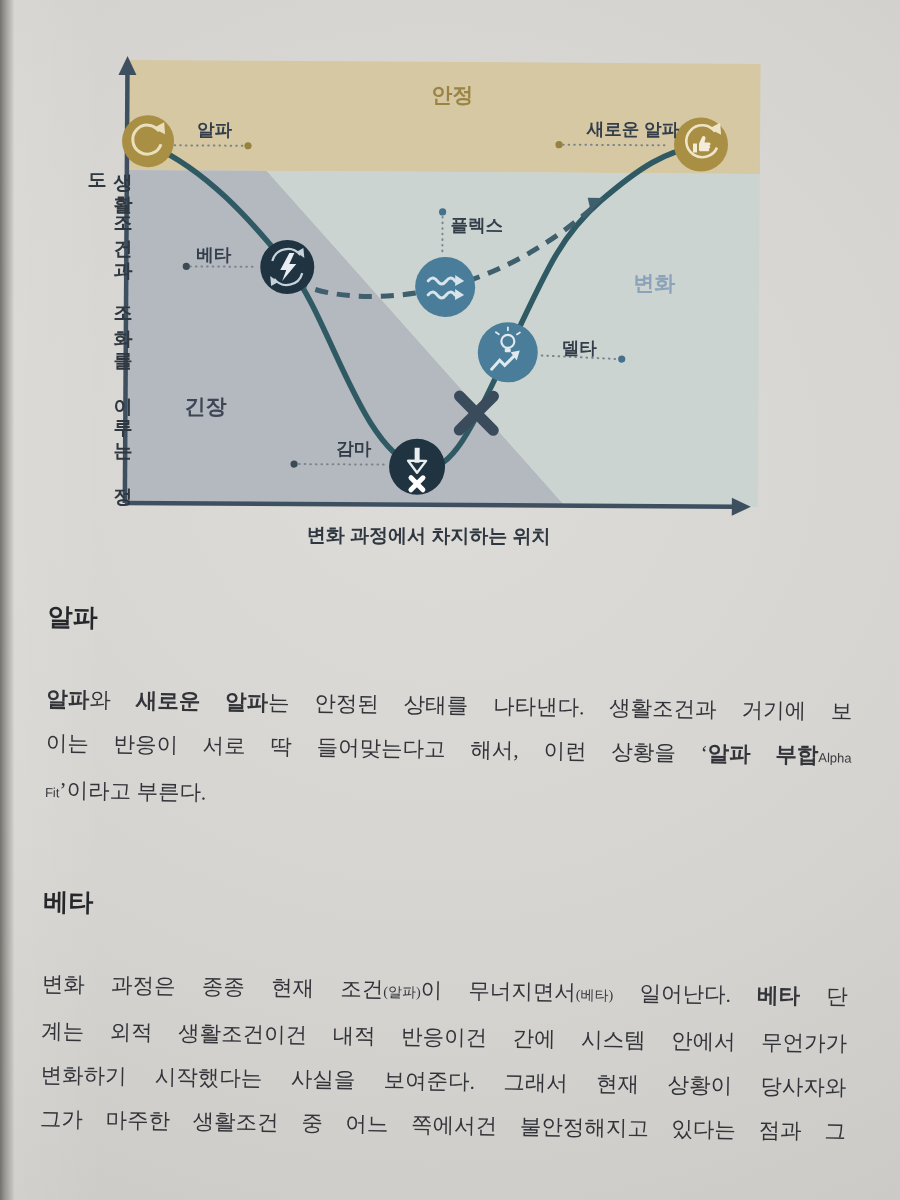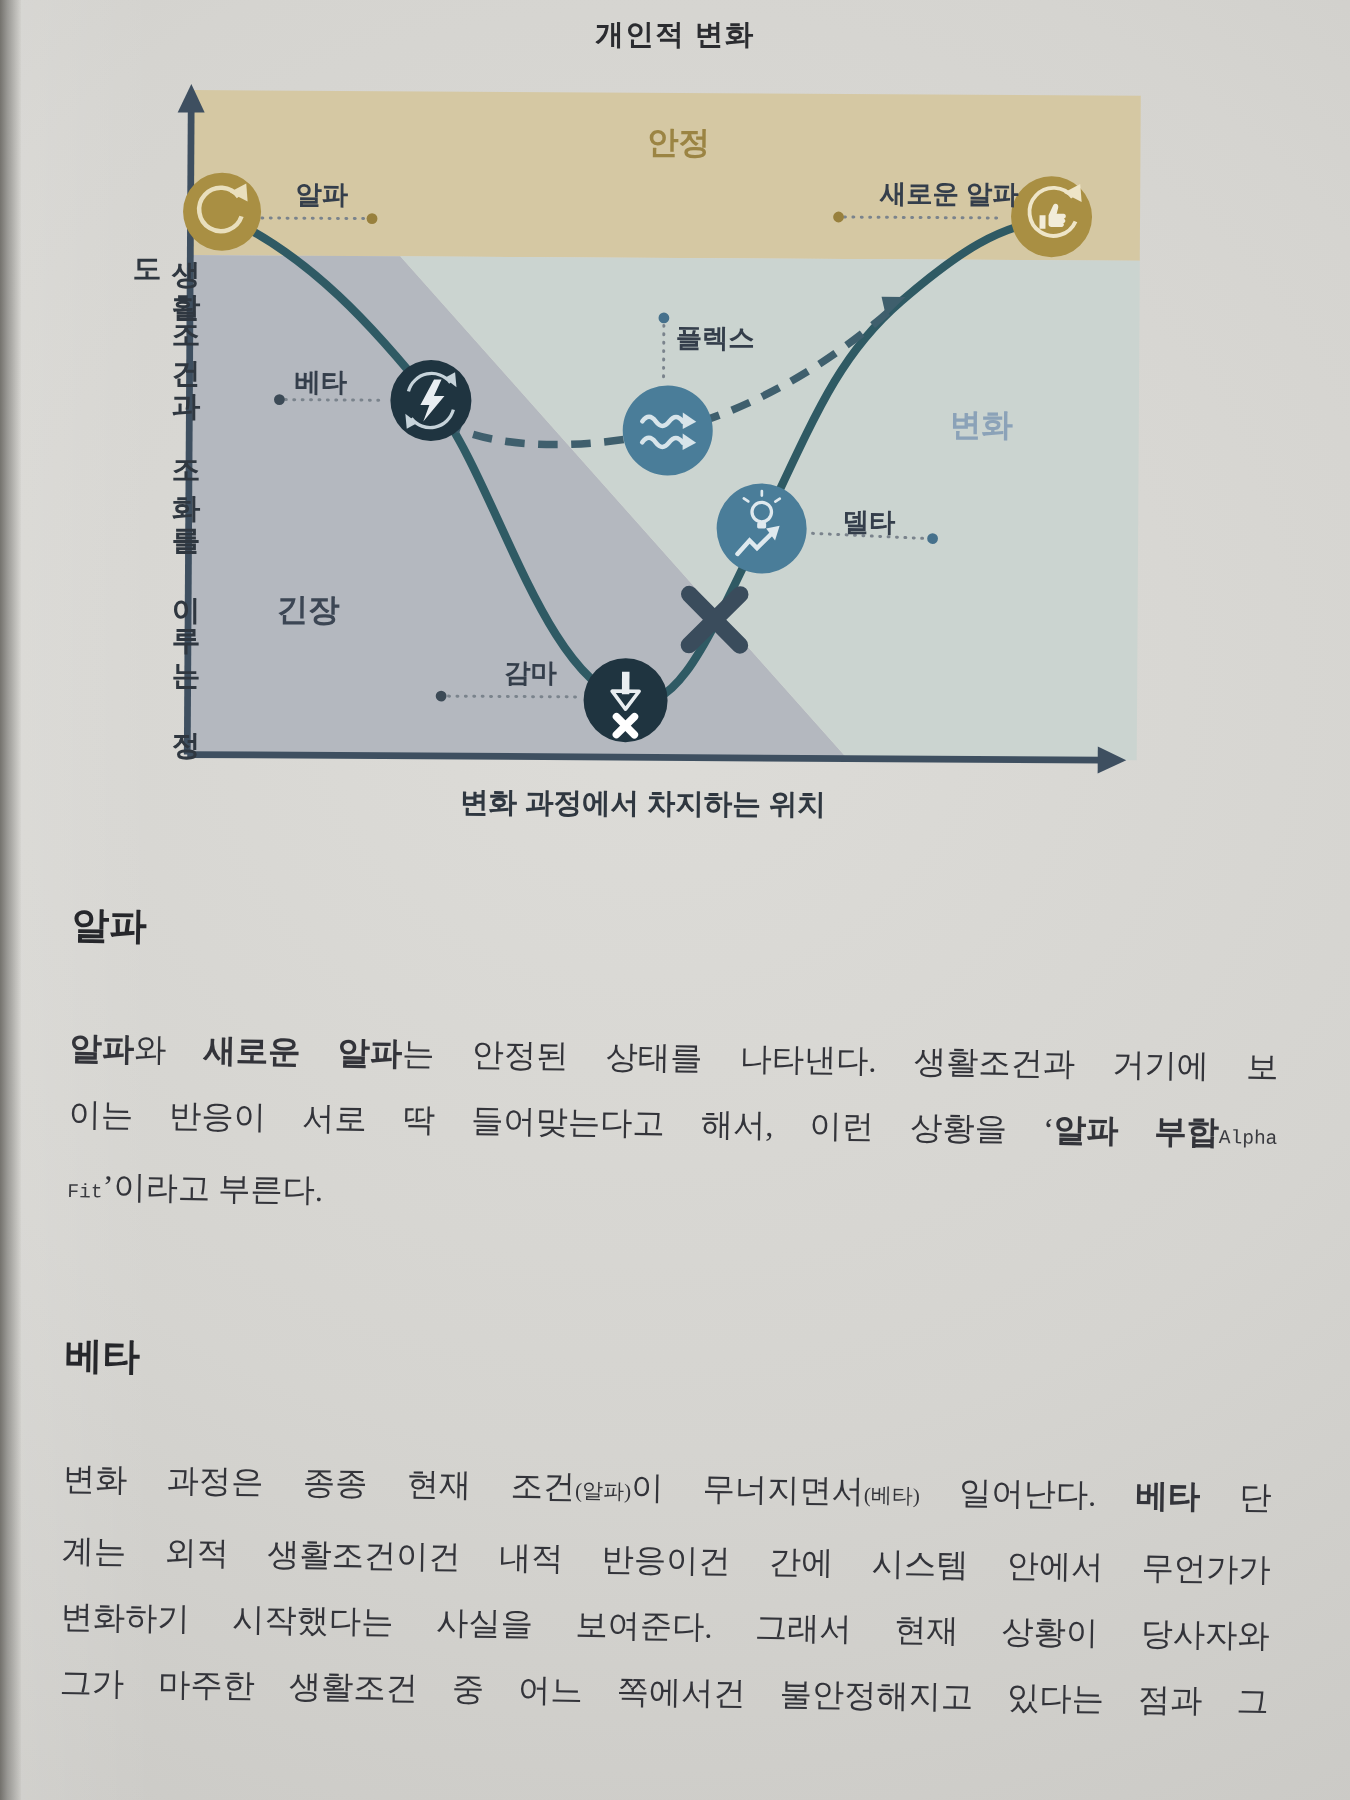--- a/index.html
+++ b/index.html
@@ -21,37 +21,36 @@
                font-size:19px;font-weight:700;color:#2f3740;letter-spacing:3px;line-height:26px;}
 
   .textbody{position:absolute;left:48px;top:600px;width:806px;transform:rotate(.9deg);transform-origin:0 0;
             font-family:"Liberation Serif",serif;color:#33343a;}
   .sec-heading{font-family:"Liberation Sans",sans-serif;font-size:25px;font-weight:700;color:#26272b;margin:0;}
   .para{margin-top:44px;font-size:21.5px;line-height:44px;}
   .tline{text-align:justify;text-align-last:justify;white-space:nowrap;}
   .tline.no-just{text-align-last:left;}
   .tline span{white-space:normal;}
   .bold{font-weight:700;}
-  .latin-small{font-family:Liberation Mono, monospace;font-size:13px;color:#3a3b40;}
+  .latin-small{font-family:Liberation Sans, sans-serif;font-size:13px;color:#3a3b40;}
   .paren-small{font-size:14px;}
   .sec2{margin-top:70px;}
 
   svg text{font-family:"Liberation Sans",sans-serif;}
   .zone-label{font-size:21px;font-weight:700;}
   .node-label{font-size:17.5px;font-weight:700;fill:#343e4b;}
   .axis-label{font-size:19px;font-weight:700;fill:#2f3740;}
 </style>
 </head>
 <body>
 
 <div class="page">
   <div class="gutter"></div>
   <div class="sheen"></div>
 
-  <div class="page-title">개인적 변화</div>
 
   <div class="diagram">
     <svg width="900" height="525" viewBox="0 0 900 525">
 
       <rect x="126" y="12" width="633" height="110" fill="#d5c8a3"></rect>
       <polygon points="126,122 266,122 566,455 126,455" fill="#b4b8bf"></polygon>
       <polygon points="266,122 759,122 759,455 566,455" fill="#cbd4d0"></polygon>
 
       <text x="430" y="52" class="zone-label" fill="#9b8443">안정</text>
       <text x="185" y="365" class="zone-label" fill="#3c4654">긴장</text>

